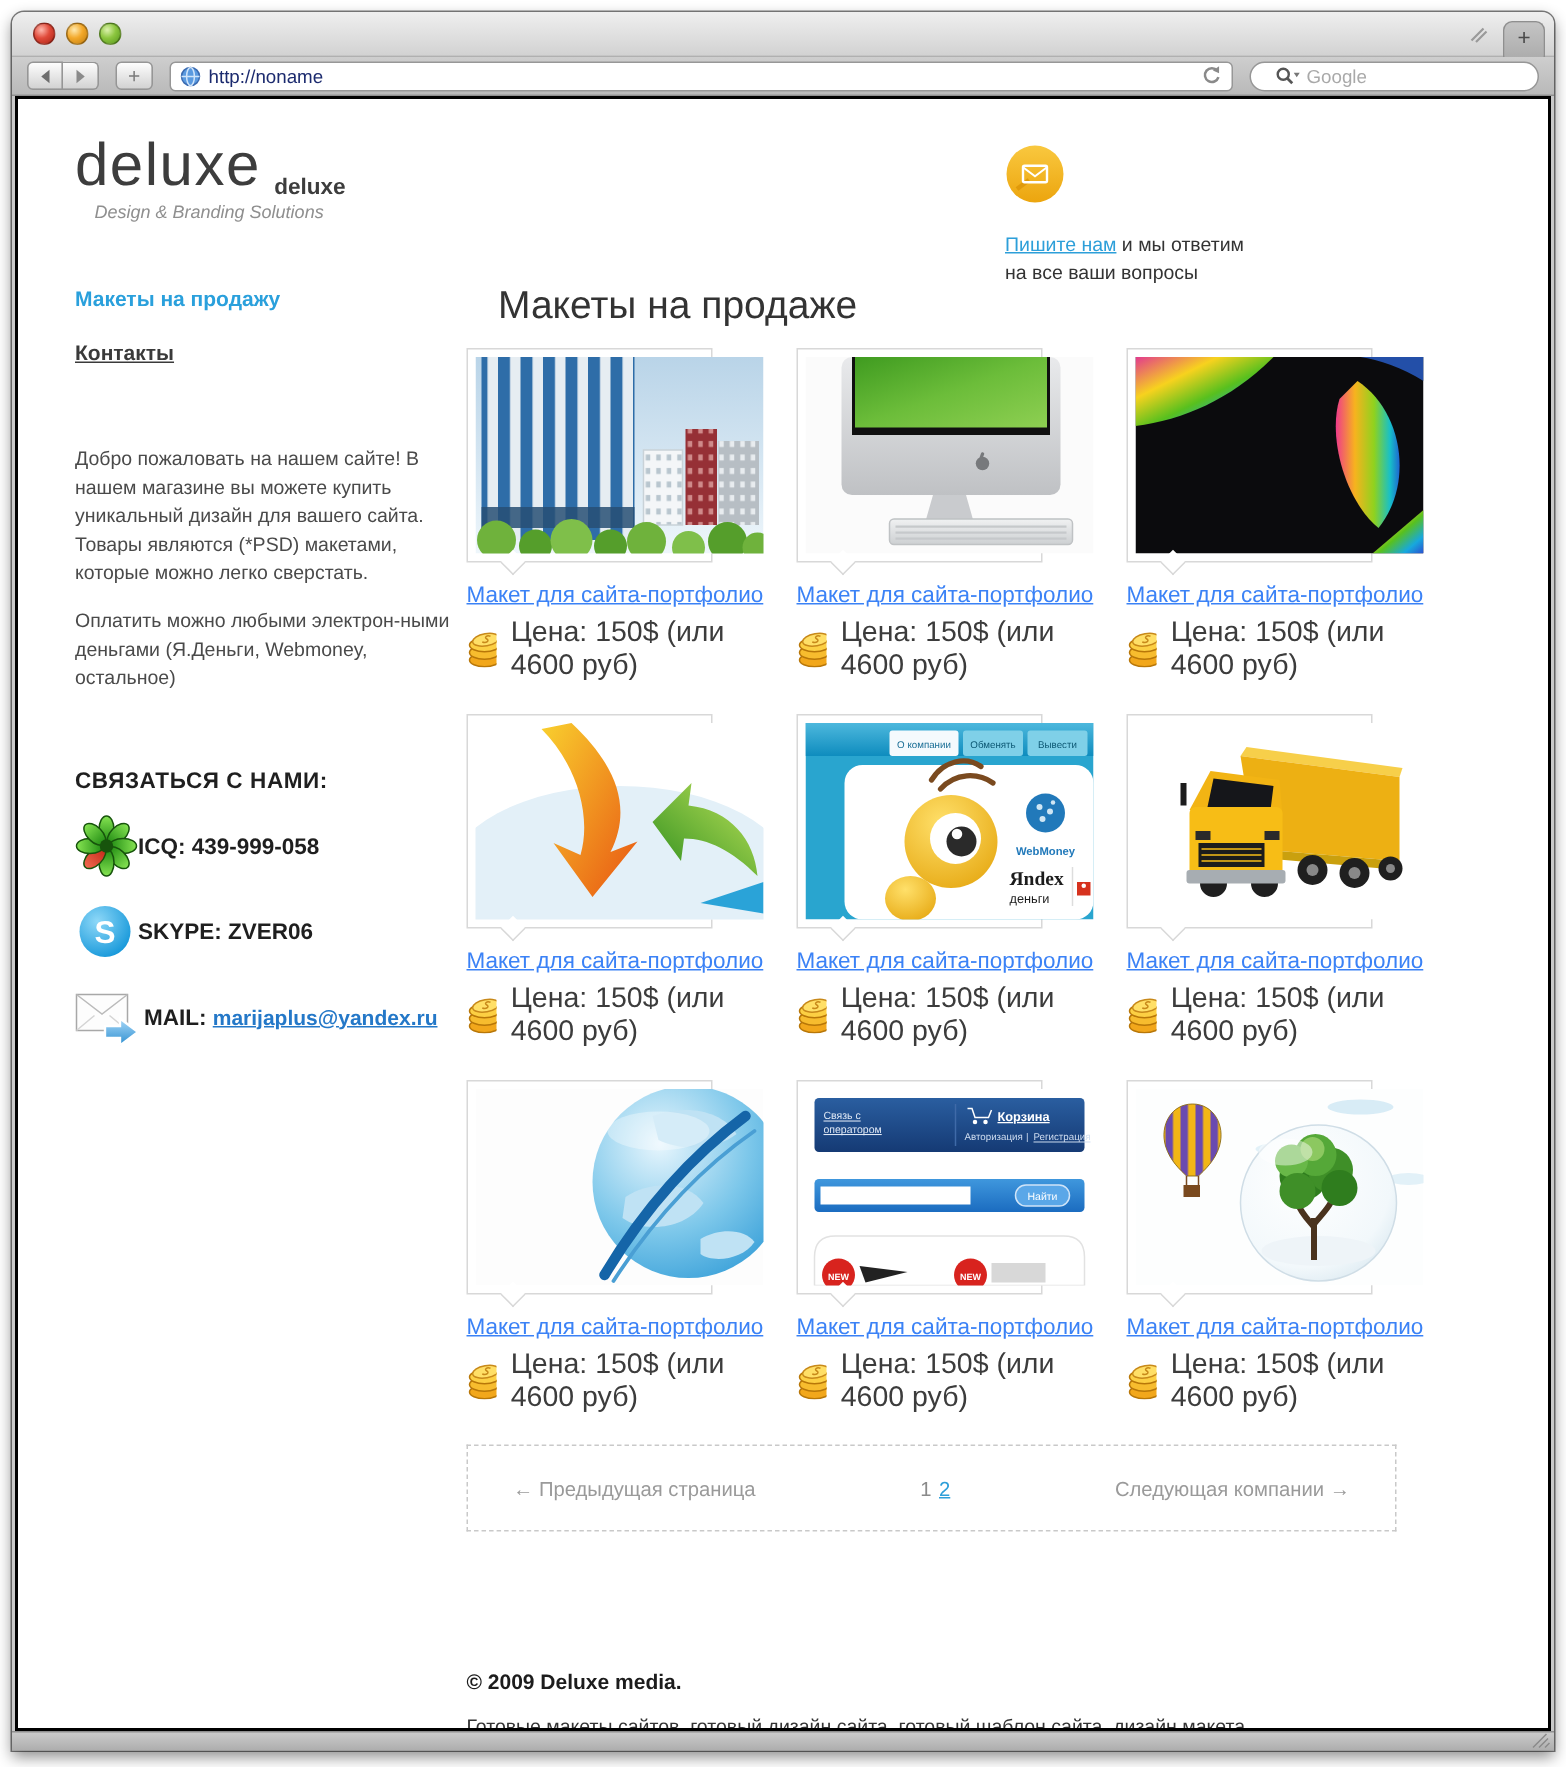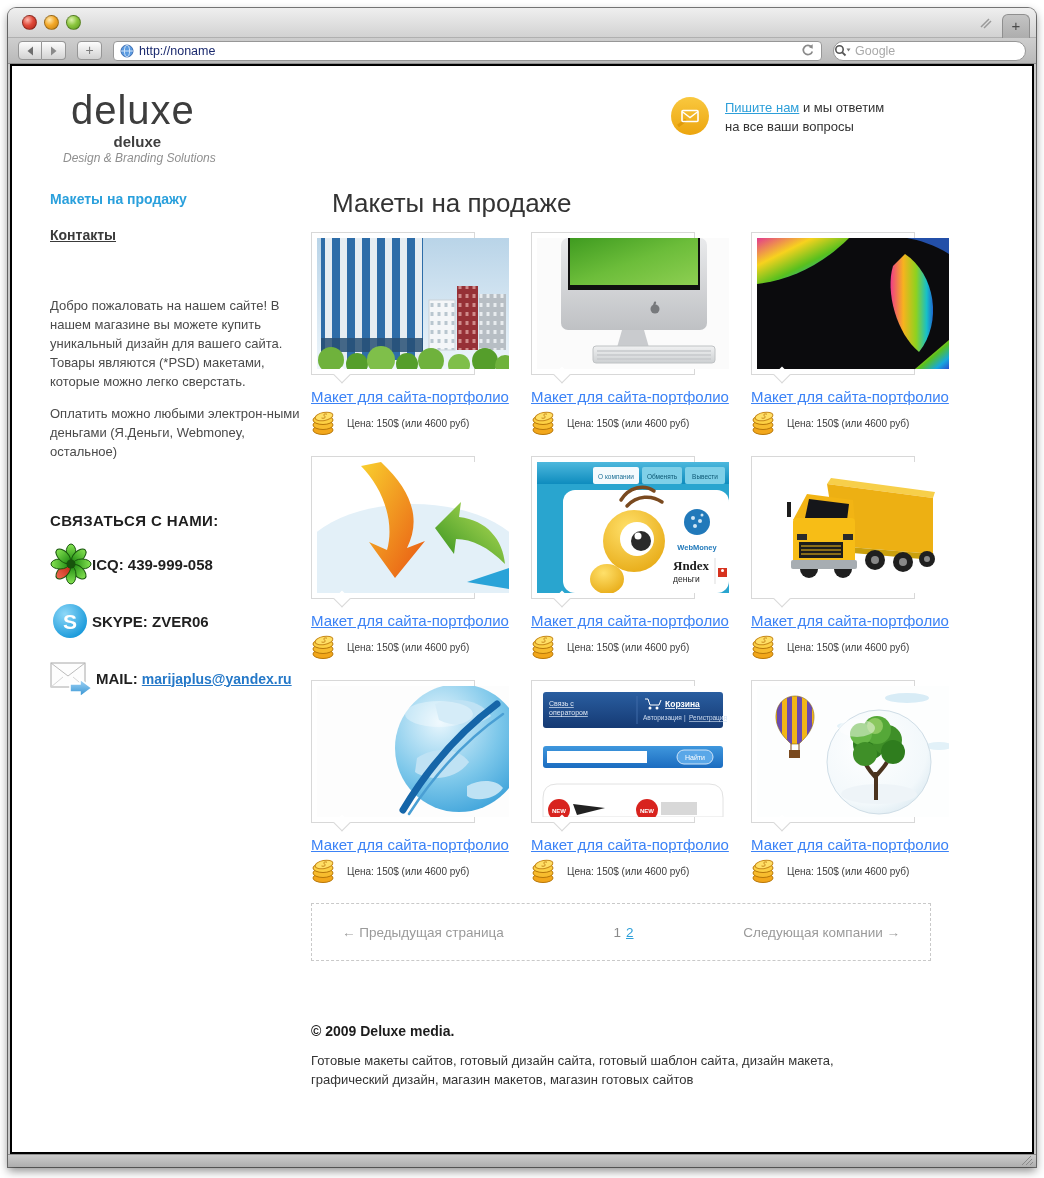--- a/index.html
+++ b/index.html
@@ -30,38 +30,38 @@
              border:1px solid #969696; display:flex; align-items:center; justify-content:center; }
   .nav-btn.back { border-radius:4px 0 0 4px; }
   .nav-btn.fwd  { border-radius:0 4px 4px 0; border-left:none; }
   .tool-plus { width:25px; height:19px; background:linear-gradient(#fdfdfd,#d2d2d2);
                border:1px solid #969696; border-radius:4px; color:#7c7c7c; font-size:14px;
                text-align:center; line-height:17px; }
   .urlbar { flex:1; height:20px; background:#fff; border:1px solid #979797; border-radius:4px;
             display:flex; align-items:center; padding:0 6px; gap:5px; }
   .url-text { font-size:12.5px; color:#1b2a6e; flex:1; }
   .searchbar { width:193px; height:20px; background:#fff; border:1px solid #979797; border-radius:11px;
-               display:flex; align-items:center; padding:0 0; gap:4px; }
+               display:flex; align-items:center; padding:0 16px; gap:4px; }
   .search-placeholder { font-size:12.5px; color:#a9a9a9; }
 
   .viewport { margin:0 2px; height:1090px; border:2px solid #000; background:#fff;
               position:relative; overflow:hidden; }
   .statusbar { height:13px; background:linear-gradient(#cbcbcb,#adadad); border-top:1px solid #8e8e8e;
                position:relative; }
   .grip { position:absolute; right:2px; bottom:1px; }
 
   
   a { cursor:pointer; }
   .logo { position:absolute; left:38px; top:22px; }
-  .logo-line { display:flex; align-items:center;flex-direction:column; }
+  .logo-line { display:flex; align-items:flex-end; }
   .logo-main { font-size:40px; letter-spacing:1px; color:#3d3d3d; }
   .logo-sub  { font-size:15px; font-weight:bold; color:#3d3d3d; margin-left:9px; }
   .tagline   { font-size:12px; font-style:italic; color:#8f8f8f; margin:1px 0 0 13px; }
 
-  .contact-top { position:absolute; left:658px; top:30px; display:flex; gap:15px; align-items:flex-start; }
+  .contact-top { position:absolute; left:658px; top:30px; display:flex; gap:15px; align-items:flex-start;flex-direction:column; }
   .contact-text { font-size:13px; color:#333; line-height:19px; padding-top:2px; }
   .contact-link { color:#2d9fd9; text-decoration:underline; }
 
   .sidebar { position:absolute; left:38px; top:125px; width:258px; }
   .nav-link1 { display:block; font-size:14px; font-weight:bold; color:#2aa0dc; text-decoration:none; }
   .nav-link2 { display:block; font-size:14px; font-weight:bold; color:#3a3a3a;
                text-decoration:underline; margin-top:20px; width:max-content; }
   .side-par { font-size:13px; color:#4a4a4a; line-height:19px; }
   .welcome { margin-top:53px; }
   .payment { margin-top:13px; }
@@ -74,29 +74,29 @@
   .page-title { font-size:26px; line-height:30px; font-weight:normal; color:#333; margin-bottom:14px;margin-left:21px; }
   .grid { display:grid; grid-template-columns:repeat(3,204px); column-gap:16px; row-gap:21px; }
   .thumb-frame { width:164px; height:143px; border:1px solid #d8d8d8; padding:5px;
                  position:relative; background:#fff; }
   .thumb-frame svg { display:block; }
   .tail { position:absolute; bottom:-7px; left:24px; width:12px; height:12px; background:#fff;
           border-right:1px solid #d8d8d8; border-bottom:1px solid #d8d8d8; transform:rotate(45deg); }
   .card-link { display:inline-block; margin-top:13px; font-size:15px;
                color:#3b82f6; text-decoration:underline; }
   .price-row { margin-top:5px; display:flex; align-items:center; gap:10px; }
-  .price-text { font-size:10px; color:#3c3c3c; }
+  .price-text { font-size:19px; color:#3c3c3c; }
 
   .pagination { margin-top:20px; width:620px; height:58px; border:1px dashed #c9c9c9;
                 display:flex; align-items:center; justify-content:space-between;
                 padding:0 30px; font-size:13.5px; color:#9a9a9a; }
   .page-center { color:#8a8a8a; }
   .page-link { color:#2d9fd9; text-decoration:underline; margin-left:5px; }
 
-  .footer { margin-top:62px; }
+  .footer { margin-top:92px; }
   .copyright { font-size:14px; font-weight:bold; color:#1c1c1c; }
   .keywords { margin-top:12px; font-size:13px; color:#333; line-height:19px; max-width:582px; }
 </style>
 </head>
 <body>
 
 <div class="window">
 
   <div class="titlebar">
     <div class="lights">

